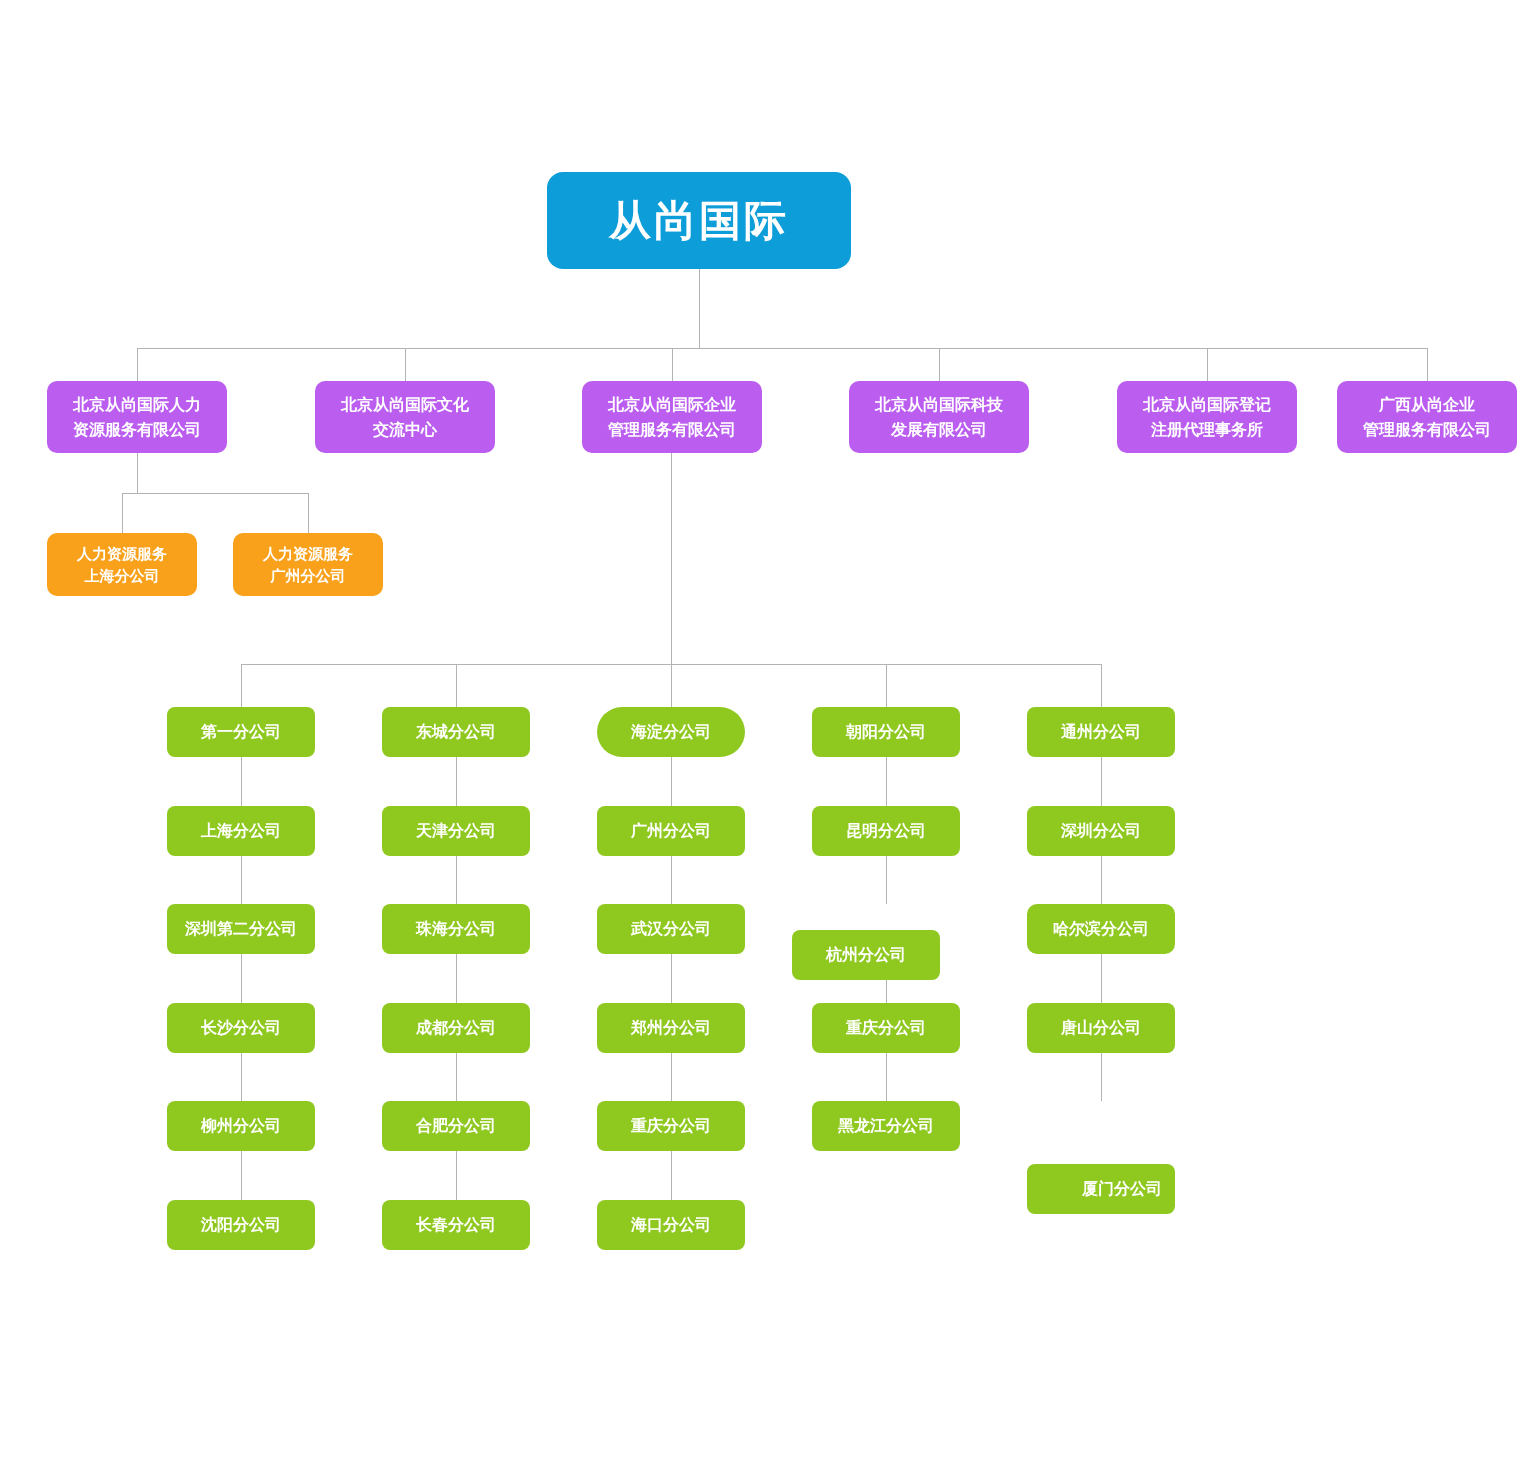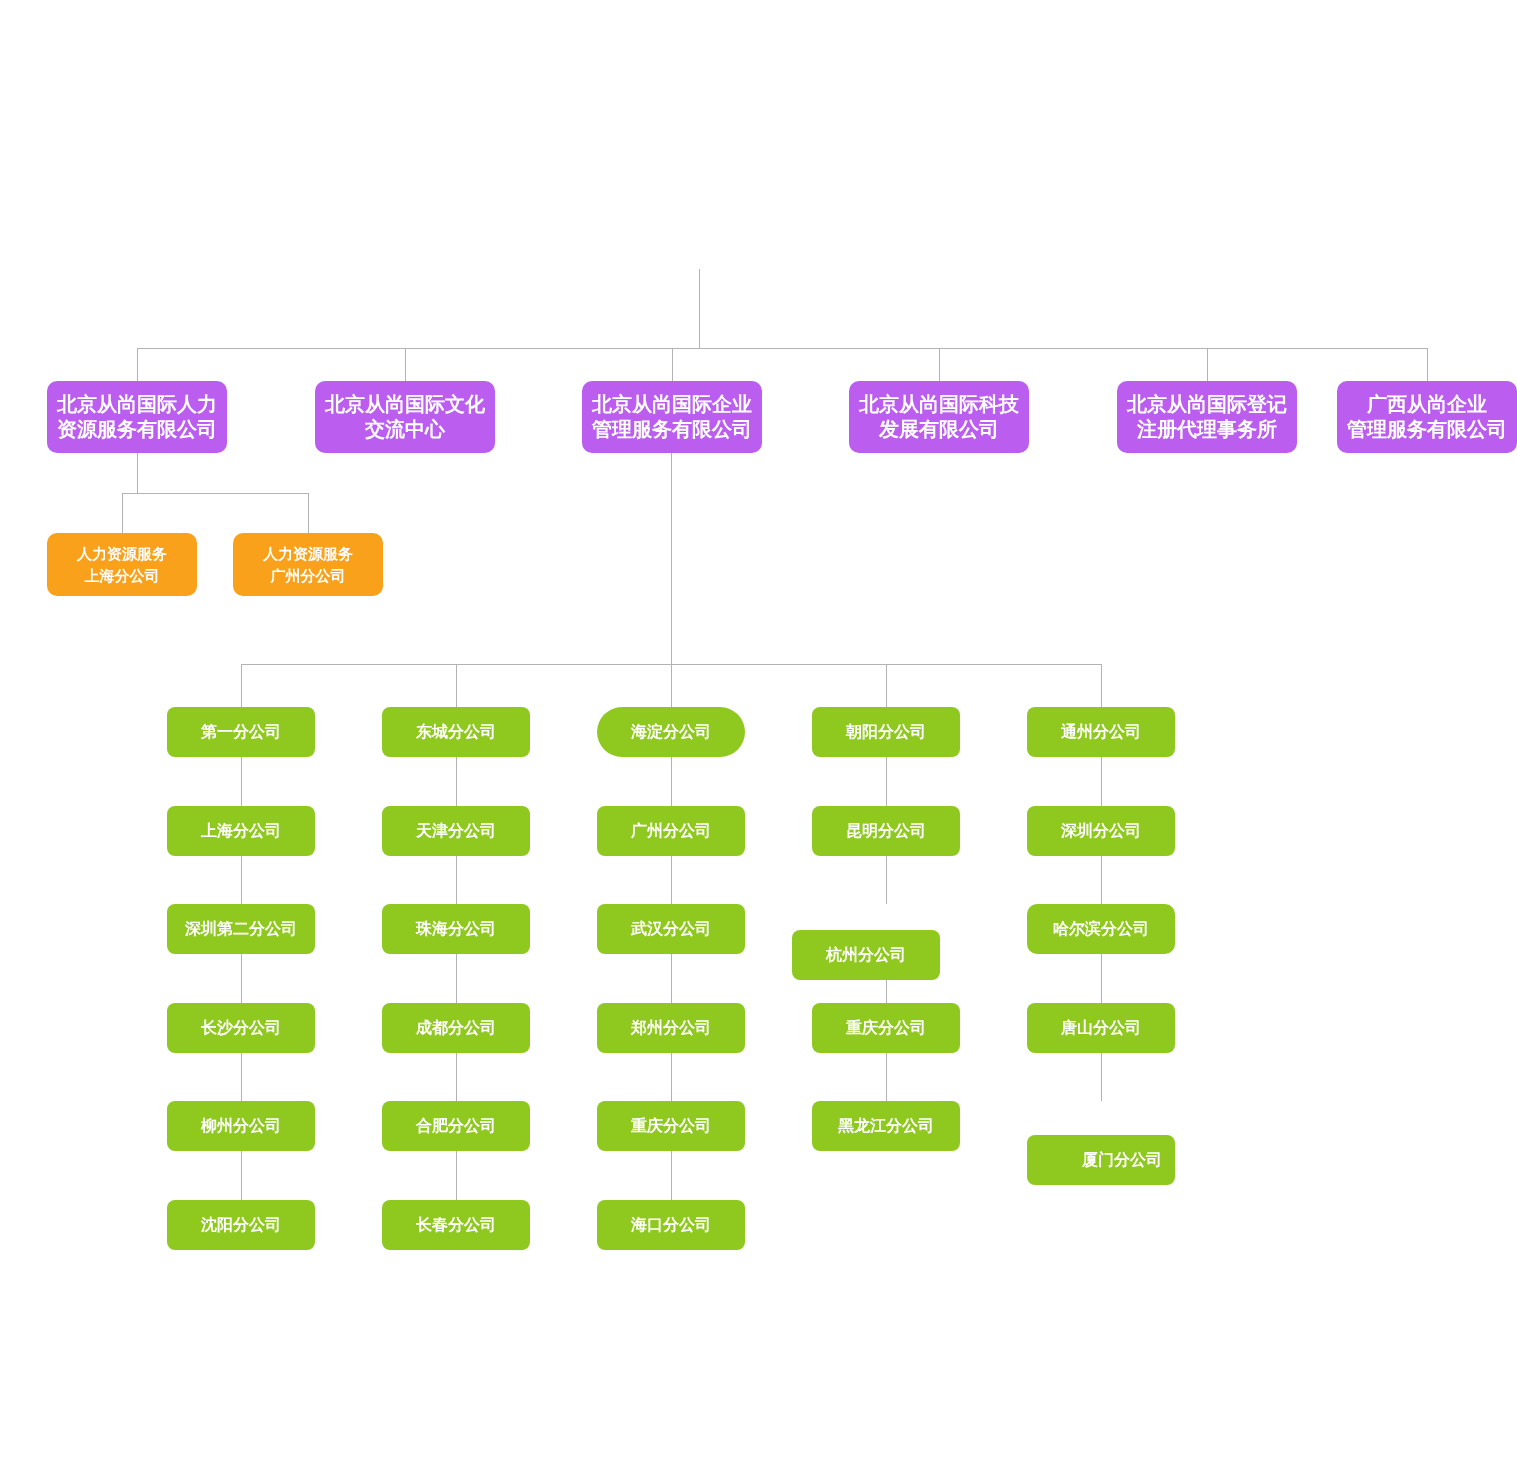--- a/index.html
+++ b/index.html
@@ -29,21 +29,21 @@
     background: var(--c-root);
     border-radius: 16px;
     font-size: 42px;
     letter-spacing: 3px;
   }
   .l2 {
     top: 381px;
     width: 180px; height: 72px;
     background: var(--c-l2);
     border-radius: 10px;
-    font-size: 20px;
+    font-size: 16px;
     line-height: 25px;
   }
   .branch {
     top: 533px;
     width: 150px; height: 63px;
     background: var(--c-branch);
     border-radius: 10px;
     font-size: 15px;
     line-height: 22px;
   }
@@ -102,20 +102,21 @@
       <div class="line" style="left: 886px; top: 757px; width: 1px; height: 49px;"></div>
       <div class="line" style="left: 886px; top: 856px; width: 1px; height: 48px;"></div>
       <div class="line" style="left: 886px; top: 954px; width: 1px; height: 49px;"></div>
       <div class="line" style="left: 886px; top: 1053px; width: 1px; height: 48px;"></div>
       <div class="line" style="left: 1101px; top: 757px; width: 1px; height: 49px;"></div>
       <div class="line" style="left: 1101px; top: 856px; width: 1px; height: 48px;"></div>
       <div class="line" style="left: 1101px; top: 954px; width: 1px; height: 49px;"></div>
       <div class="line" style="left: 1101px; top: 1053px; width: 1px; height: 48px;"></div>
     </div>
 
+  <div class="node root">从尚国际</div>
 
   <div class="node l2" style="left:47px">北京从尚国际人力
 资源服务有限公司</div>
   <div class="node l2" style="left:315px">北京从尚国际文化
 交流中心</div>
   <div class="node l2" style="left:582px">北京从尚国际企业
 管理服务有限公司</div>
   <div class="node l2" style="left:849px">北京从尚国际科技
 发展有限公司</div>
   <div class="node l2" style="left:1117px">北京从尚国际登记
@@ -149,16 +150,16 @@
       <div class="node leaf" style="left: 597px; top: 1200px;">海口分公司</div>
       <div class="node leaf" style="left: 812px; top: 707px;">朝阳分公司</div>
       <div class="node leaf" style="left: 812px; top: 806px;">昆明分公司</div>
       <div class="node leaf" style="left: 792px; top: 904px; margin-top: 26px;">杭州分公司</div>
       <div class="node leaf" style="left: 812px; top: 1003px;">重庆分公司</div>
       <div class="node leaf" style="left: 812px; top: 1101px;">黑龙江分公司</div>
       <div class="node leaf" style="left: 1027px; top: 707px;">通州分公司</div>
       <div class="node leaf" style="left: 1027px; top: 806px;">深圳分公司</div>
       <div class="node leaf" style="left: 1027px; top: 904px; border-radius: 10px;">哈尔滨分公司</div>
       <div class="node leaf" style="left: 1027px; top: 1003px;">唐山分公司</div>
-      <div class="node leaf" style="left: 1027px; top: 1135px; padding-left: 42px;">厦门分公司</div>
+      <div class="node leaf" style="left: 1027px; top: 1164px; padding-left: 42px;">厦门分公司</div>
     </div>
 
 </div>
 
 </body></html>

